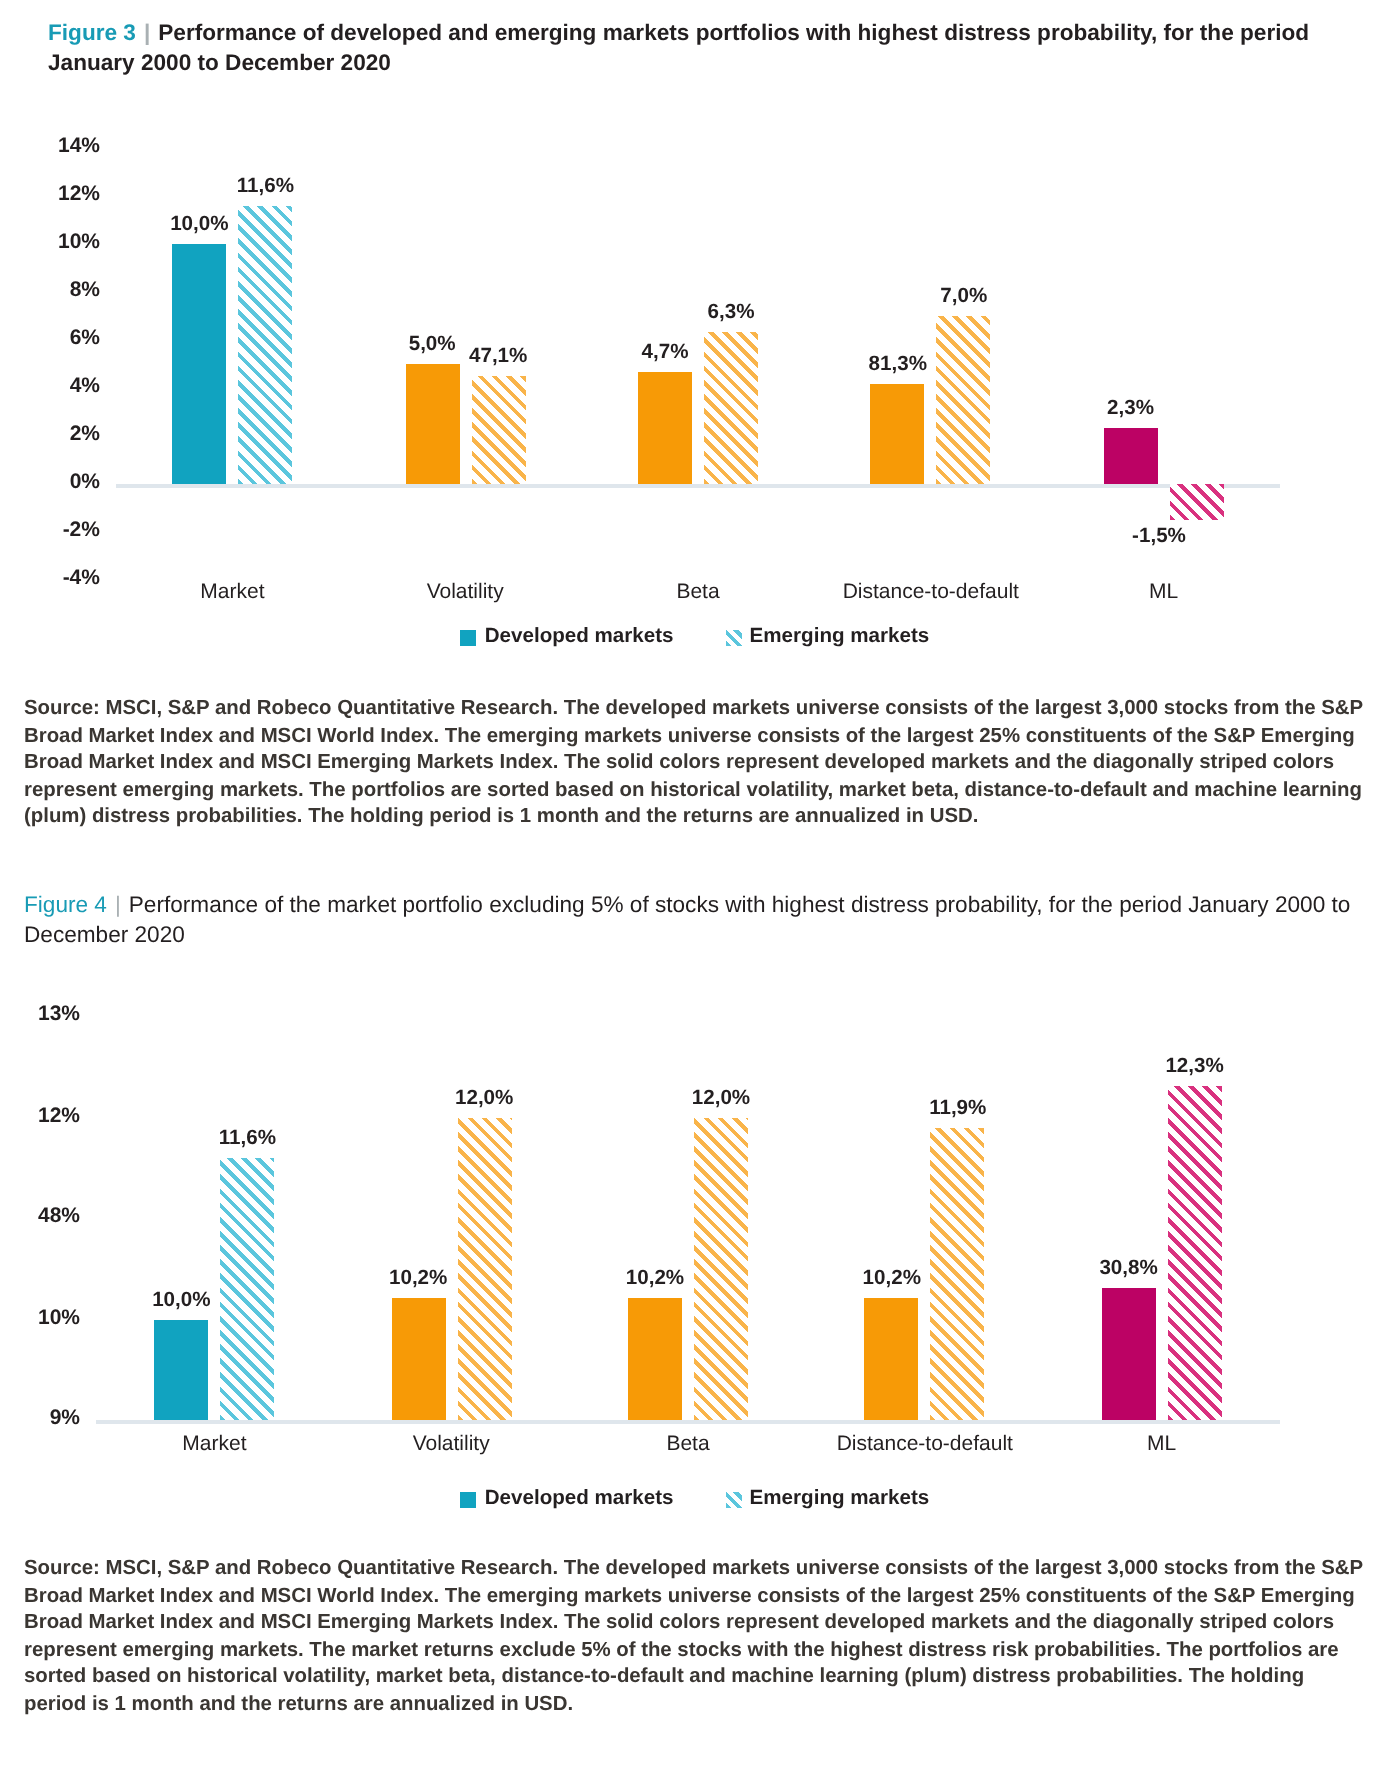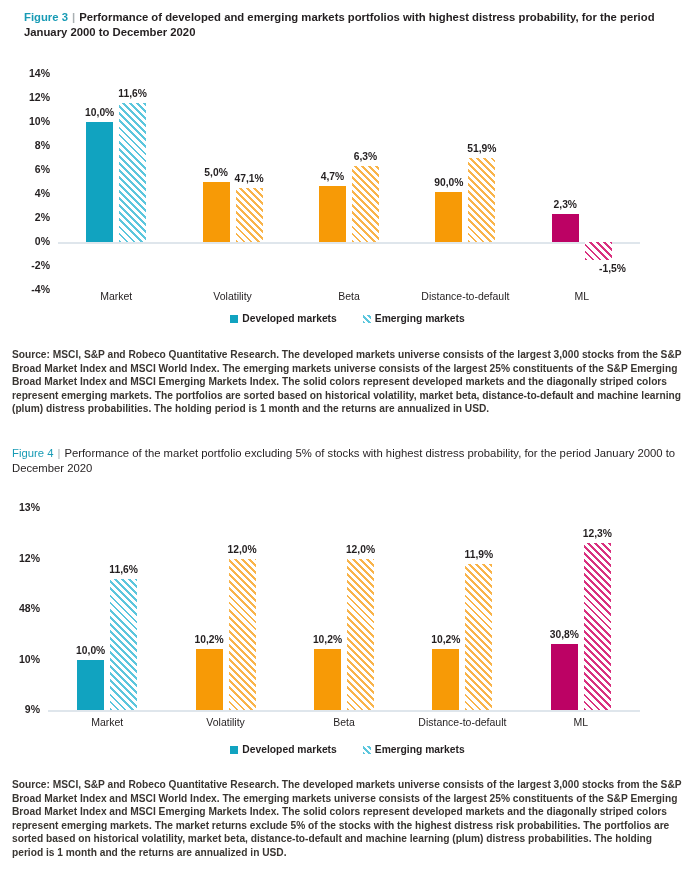--- a/index.html
+++ b/index.html
@@ -123,28 +123,28 @@
     <div class="bar-value" style="width: 53px; left: 189.6px; top: 105px;">5,0%</div>
     <div class="bar hatch-orange" style="left: 235.6px; top: 126px; width: 27px; height: 54px;"></div>
     <div class="bar-value" style="width: 53px; left: 222.6px; top: 111px;">47,1%</div>
     <div class="cat-label" style="width: 116.4px; left: 174.4px; top: 228px;">Volatility</div>
     <div class="bar solid-orange" style="left: 319px; top: 123.6px; width: 27px; height: 56.4px;"></div>
     <div class="bar-value" style="width: 53px; left: 306px; top: 108.6px;">4,7%</div>
     <div class="bar hatch-orange" style="left: 352px; top: 104.4px; width: 27px; height: 75.6px;"></div>
     <div class="bar-value" style="width: 53px; left: 339px; top: 89.4px;">6,3%</div>
     <div class="cat-label" style="width: 116.4px; left: 290.8px; top: 228px;">Beta</div>
     <div class="bar solid-orange" style="left: 435.4px; top: 129.6px; width: 27px; height: 50.4px;"></div>
-    <div class="bar-value" style="width: 53px; left: 422.4px; top: 114.6px;">90,0%</div>
+    <div class="bar-value" style="width: 53px; left: 422.4px; top: 114.6px;">81,3%</div>
     <div class="bar hatch-orange" style="left: 468.4px; top: 96px; width: 27px; height: 84px;"></div>
-    <div class="bar-value" style="width: 53px; left: 455.4px; top: 81px;">51,9%</div>
+    <div class="bar-value" style="width: 53px; left: 455.4px; top: 81px;">7,0%</div>
     <div class="cat-label" style="width: 116.4px; left: 407.2px; top: 228px;">Distance-to-default</div>
     <div class="bar solid-plum" style="left: 551.8px; top: 152.4px; width: 27px; height: 27.6px;"></div>
     <div class="bar-value" style="width: 53px; left: 538.8px; top: 137.4px;">2,3%</div>
     <div class="bar hatch-plum" style="left: 584.8px; top: 180px; width: 27px; height: 18px;"></div>
-    <div class="bar-value" style="width: 53px; left: 586px; top: 201px;">-1,5%</div>
+    <div class="bar-value" style="width: 53px; left: 553px; top: 201px;">-1,5%</div>
     <div class="cat-label" style="width: 116.4px; left: 523.6px; top: 228px;">ML</div>
   </div>
 
 <div class="legend" id="legend1" style="top:313px;left:0;width:695px;justify-content:center;">
     <div class="legend-item">
       <span class="swatch solid"></span>
       <span>Developed markets</span>
     </div>
     <div class="legend-item">
       <span class="swatch hatch"></span>

